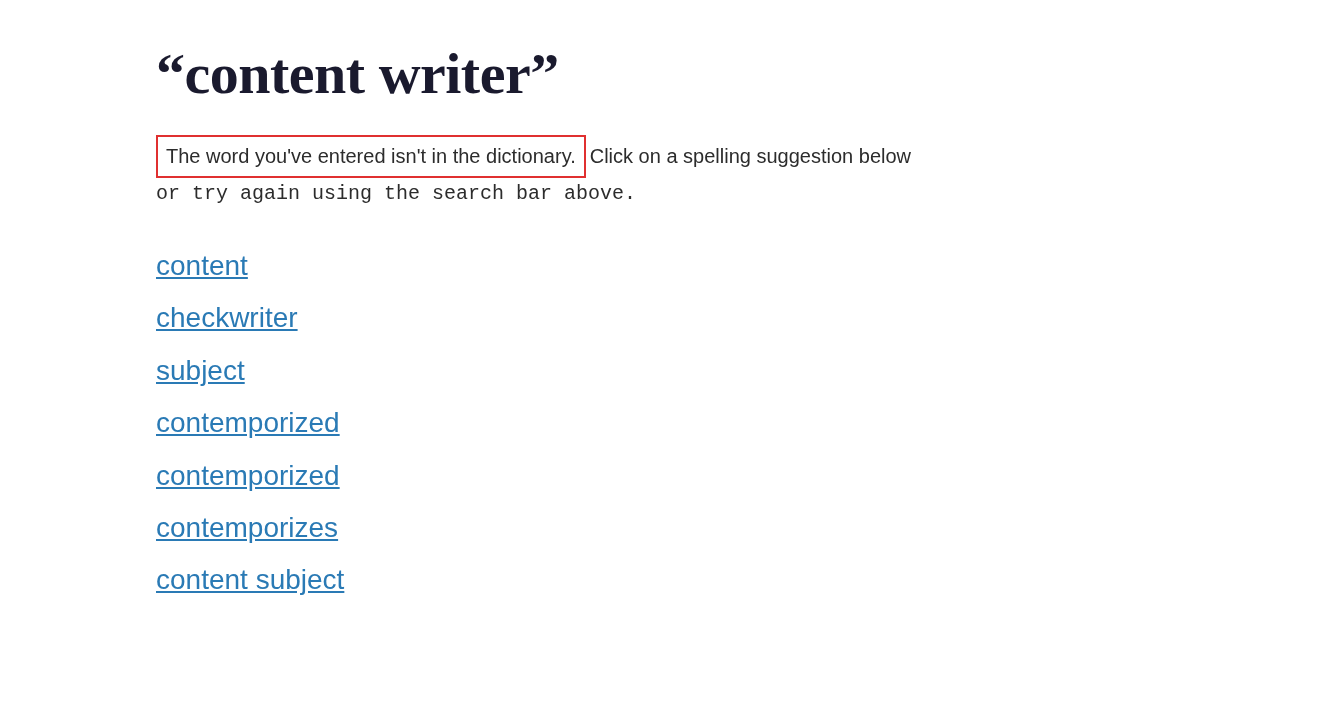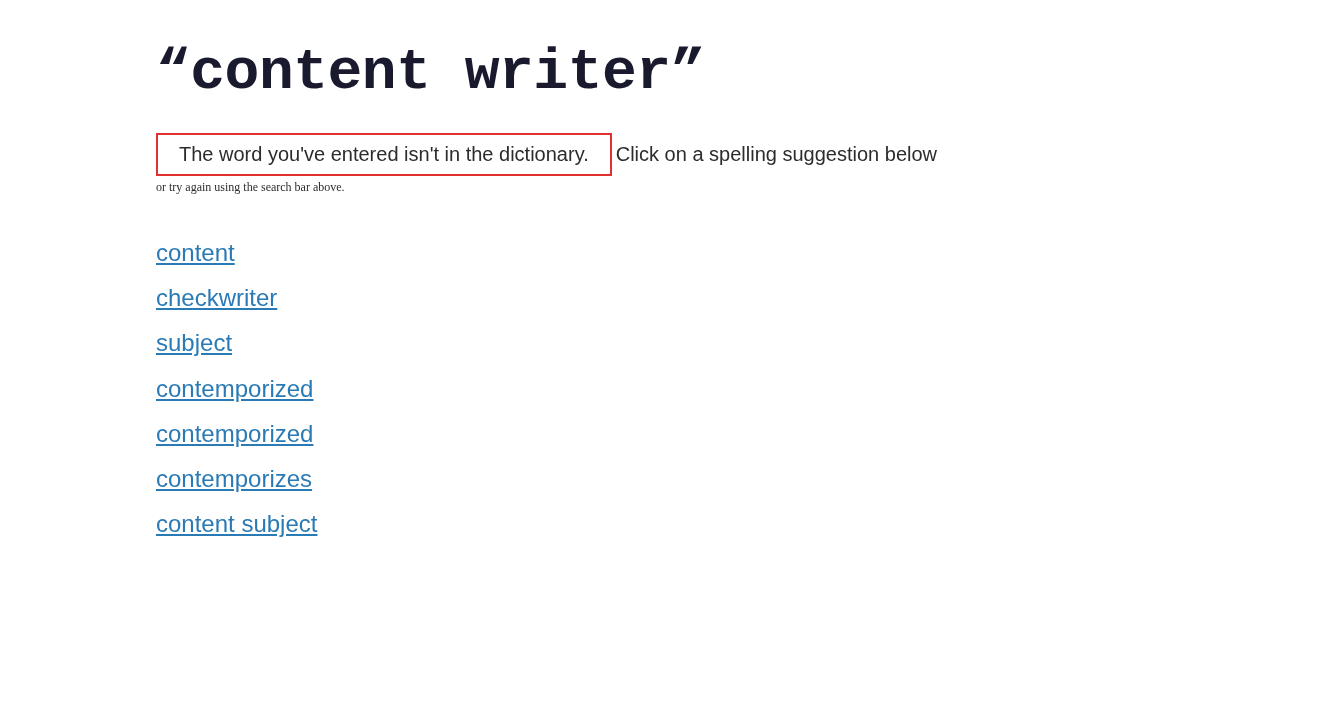--- a/index.html
+++ b/index.html
@@ -15,65 +15,65 @@
       width: 1340px;
       min-height: 726px;
       padding: 40px 0 40px 156px;
     }
 
     .page-title {
       font-size: 58px;
       font-weight: 700;
       color: #1a1a2e;
       margin-bottom: 28px;
-      font-family: Liberation Mono, monospace;
+      font-family: Liberation Serif, serif;
       letter-spacing: -0.5px;
     }
 
     .not-found-box {
       border: 2px solid #e03030;
       display: inline-block;
-      padding: 8px 21px;
+      padding: 8px 8px;
       margin-bottom: 0;
     }
 
     .not-found-text {
       font-size: 20px;
       color: #2c2c2c;
       font-family: Arial, sans-serif;
       font-weight: 400;
     }
 
     .message-container {
       margin-bottom: 36px;
       max-width: 1100px;
     }
 
     .message-line1 {
       margin-bottom: 4px;
     }
 
     .message-line2 {
-      font-size: 12px;
+      font-size: 20px;
       color: #2c2c2c;
-      font-family: Liberation Serif, serif;
+      font-family: Liberation Mono, monospace;
       margin-top: 4px;
     }
 
     .suggestions-list {
       list-style: none;
       margin-top: 10px;
     }
 
     .suggestions-list li {
       margin-bottom: 2px;
     }
 
     .suggestions-list li a {
-      font-size: 24px;
+      font-size: 28px;
       color: #2a7ab5;
       text-decoration: underline;
       font-family: Arial, sans-serif;
       line-height: 1.8;
       cursor: pointer;
     }
   </style>
 </head>
 <body>
 

